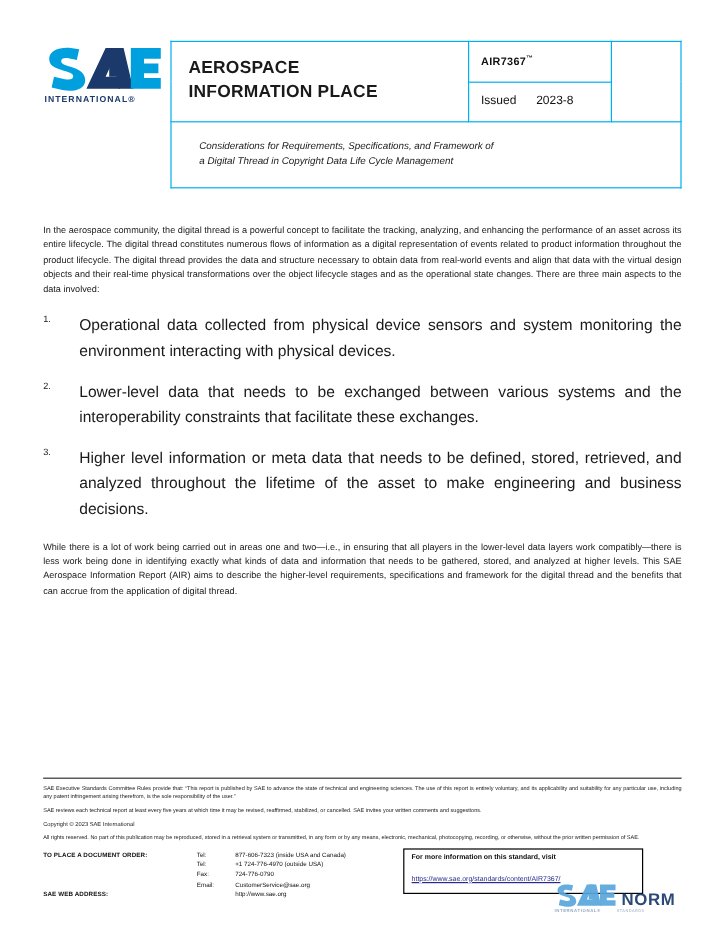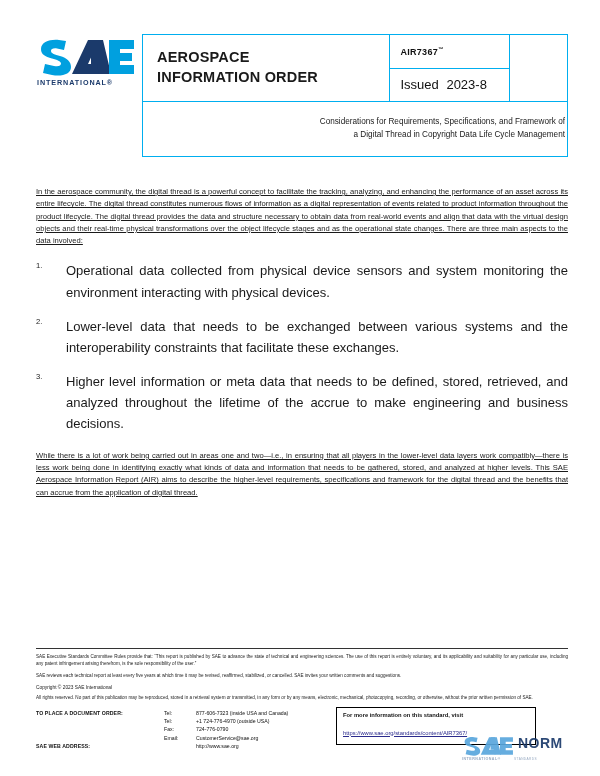--- a/index.html
+++ b/index.html
@@ -83,29 +83,30 @@
     font-weight: bold;
     color: #111;
     letter-spacing: 0.3px;
   }
   .desig-text sup {
     font-size: 5.5px;
     vertical-align: super;
   }
   .issued-row {
     display: flex;
-    font-size: 13px;
+    font-size: 10px;
     color: #111;
   }
   .issued-label { width: 46px; }
   .issued-date { }
   .cell-subject {
     height: 46px;
-    text-align: right;
-    padding: 4px 2px !important;
+    text-align: left;
+    padding: 4px 23px !important;
+    font-style: italic;
   }
   .subject-line {
     font-size: 8.2px;
     color: #1a1a1a;
     line-height: 1.55;
   }
 
   
   .rationale-head {
     position: absolute;
@@ -123,21 +124,20 @@
     left: 36px;
     right: 32px;
     top: 186px;
   }
   .para {
     font-size: 7.6px;
     line-height: 1.62;
     color: #1a1a1a;
     text-align: justify;
     margin: 0 0 13px 0;
-    text-decoration: underline;
   }
   .numlist {
     margin: 0 0 0 0;
     padding: 0;
     list-style: none;
   }
   .numlist li {
     display: flex;
     margin-bottom: 13px;
   }
@@ -245,21 +245,21 @@
   .watermark {
     position: absolute;
     left: 462px;
     top: 736px;
     width: 130px;
     pointer-events: none;
     opacity: 0.92;
   }
   .wm-row {
     display: flex;
-    align-items: flex-start;
+    align-items: flex-end;
   }
   .wm-logo-svg { display: block; }
   .wm-word {
     font-size: 14px;
     font-weight: bold;
     color: #1b3a6b;
     letter-spacing: 0.5px;
     margin-left: 4px;
     line-height: 1;
   }
@@ -302,21 +302,21 @@
         </svg>
       </div>
       <div class="logo-sub">INTERNATIONAL®</div>
     </div>
 
     <table class="hdr-table">
       <tbody>
           <tr>
         <td class="cell-title" rowspan="2">
           <div class="doc-type-line">AEROSPACE</div>
-          <div class="doc-type-line">INFORMATION ORDER</div>
+          <div class="doc-type-line">INFORMATION PLACE</div>
         </td>
         <td class="cell-desig">
           <div class="desig-text">
             <span>AIR7367</span><sup>™</sup>
           </div>
         </td>
         <td class="cell-right" rowspan="2"></td>
       </tr>
       <tr>
         <td class="cell-desig">
@@ -344,21 +344,21 @@
       <li>
         <span class="num">1.</span>
         <span class="num-text">Operational data collected from physical device sensors and system monitoring the environment interacting with physical devices.</span>
       </li>
       <li>
         <span class="num">2.</span>
         <span class="num-text">Lower-level data that needs to be exchanged between various systems and the interoperability constraints that facilitate these exchanges.</span>
       </li>
       <li>
         <span class="num">3.</span>
-        <span class="num-text">Higher level information or meta data that needs to be defined, stored, retrieved, and analyzed throughout the lifetime of the accrue to make engineering and business decisions.</span>
+        <span class="num-text">Higher level information or meta data that needs to be defined, stored, retrieved, and analyzed throughout the lifetime of the asset to make engineering and business decisions.</span>
       </li>
     </ul>
 
     <p class="para closing">While there is a lot of work being carried out in areas one and two—i.e., in ensuring that all players in the lower-level data layers work compatibly—there is less work being done in identifying exactly what kinds of data and information that needs to be gathered, stored, and analyzed at higher levels. This SAE Aerospace Information Report (AIR) aims to describe the higher-level requirements, specifications and framework for the digital thread and the benefits that can accrue from the application of digital thread.</p>
   </div>
 
   <div class="footer">
     <hr class="foot-rule">
 
     <p class="legal legal-tight">SAE Executive Standards Committee Rules provide that: “This report is published by SAE to advance the state of technical and engineering sciences. The use of this report is entirely voluntary, and its applicability and suitability for any particular use, including any patent infringement arising therefrom, is the sole responsibility of the user.”</p>

